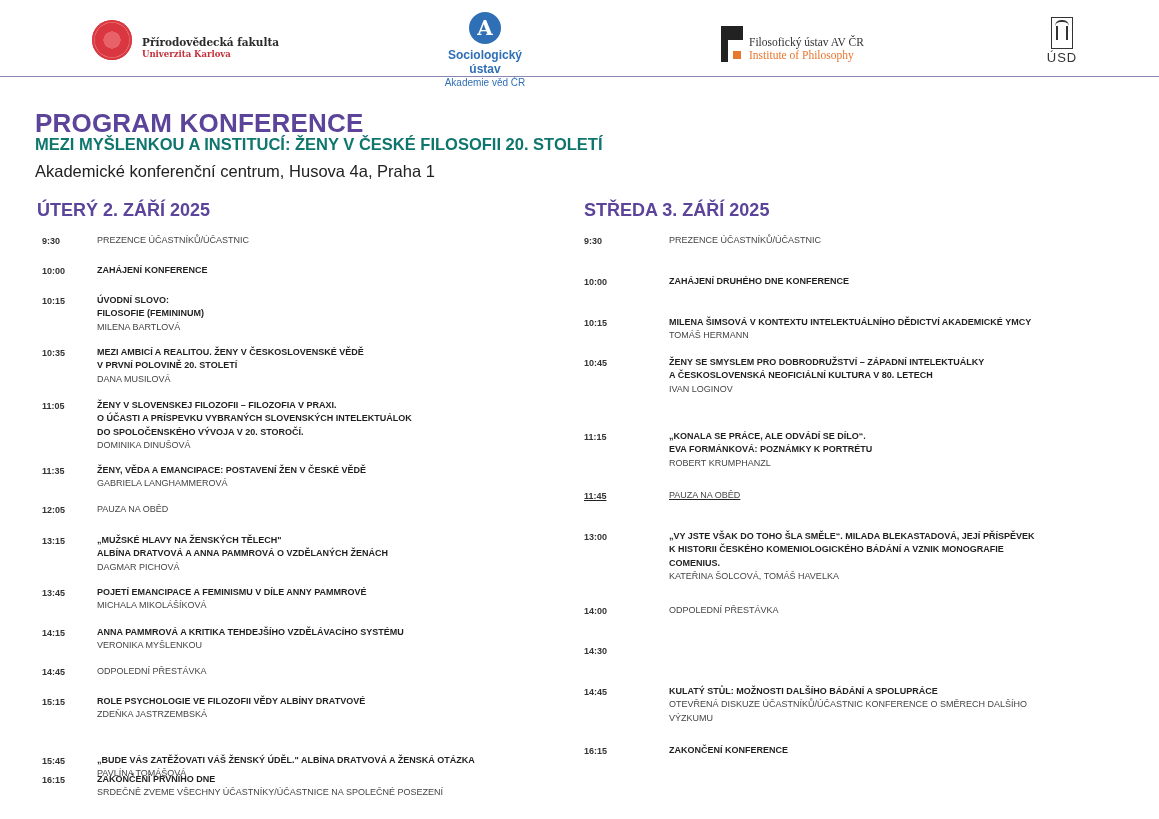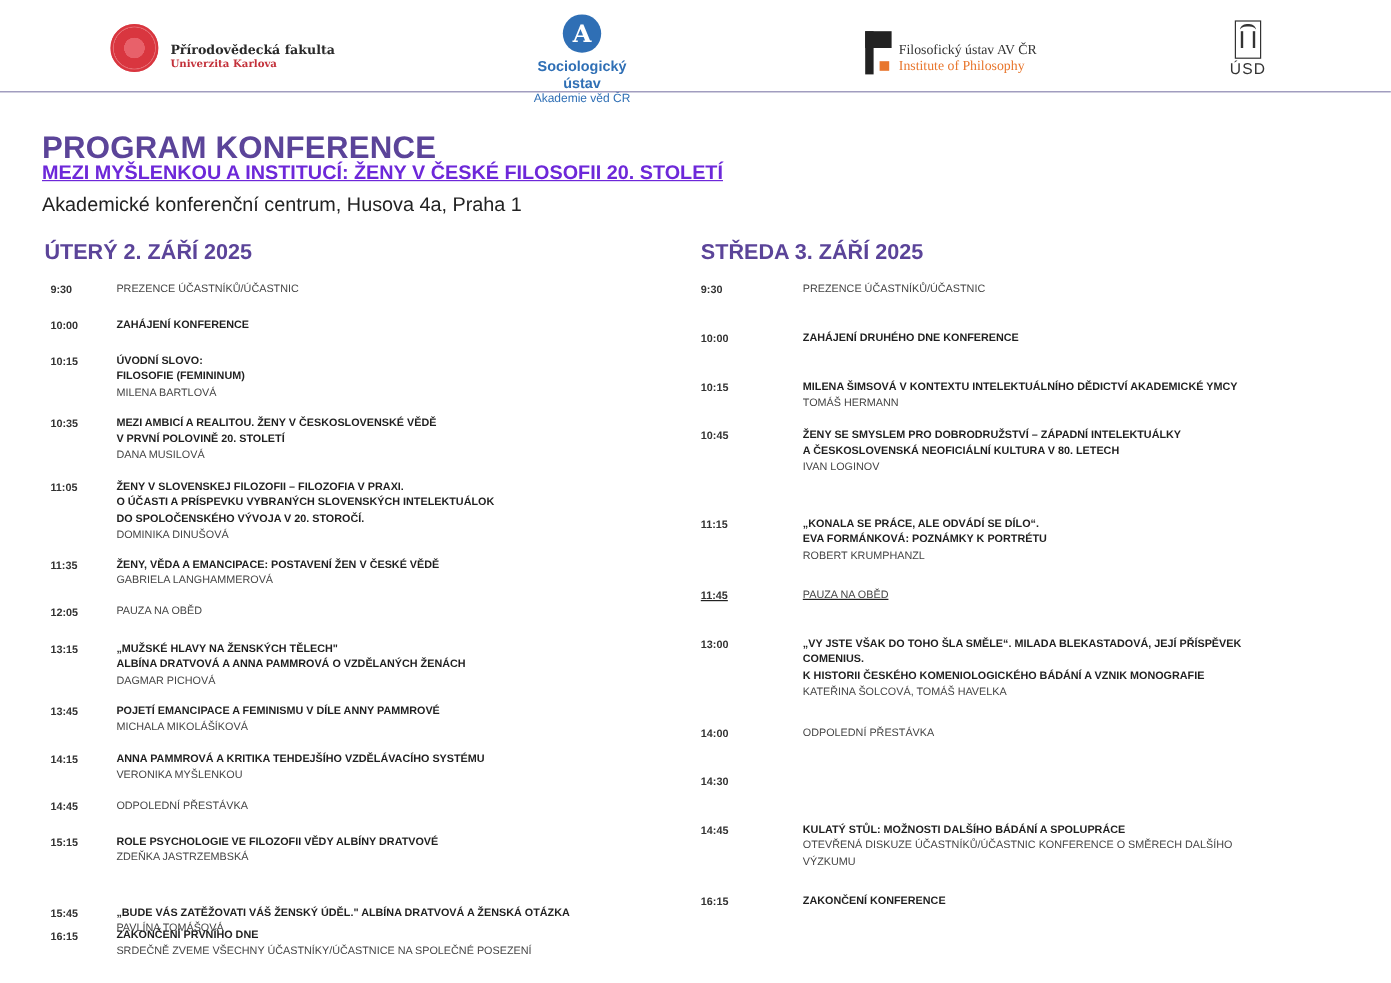--- a/index.html
+++ b/index.html
@@ -26,28 +26,28 @@
 
   .logo-flu { position: absolute; left: 721px; top: 26px; display: flex; }
   .logo-flu .mark { width: 22px; height: 36px; position: relative; }
   .logo-flu .mark .bar { position: absolute; left: 0; top: 0; width: 7px; height: 36px; background: #222; }
   .logo-flu .mark .top { position: absolute; left: 0; top: 0; width: 22px; height: 14px; background: #222; }
   .logo-flu .mark .sq { position: absolute; left: 12px; top: 25px; width: 8px; height: 8px; background: #e8762d; }
   .logo-flu .text { margin-left: 6px; padding-top: 10px; font-family: "Liberation Serif", serif; }
   .logo-flu .t1 { font-size: 11.5px; color: #333; line-height: 13px; }
   .logo-flu .t2 { font-size: 11.5px; color: #e8762d; line-height: 13px; }
 
-  .logo-usd { position: absolute; left: 1024px; top: 17px; width: 32px; text-align: center; }
+  .logo-usd { position: absolute; left: 1046px; top: 17px; width: 32px; text-align: center; }
   .logo-usd .bld { width: 22px; height: 32px; border: 1.5px solid #333; margin: 0 auto; position: relative; box-sizing: border-box; }
   .logo-usd .bld i { position: absolute; left: 4px; right: 4px; top: 8px; height: 14px; border-left: 2px solid #333; border-right: 2px solid #333; }
   .logo-usd .bld b { position: absolute; left: 3px; right: 3px; top: 2px; height: 4px; border-top: 2px solid #333; border-radius: 6px 6px 0 0; }
   .logo-usd .t { font-size: 13px; letter-spacing: 1px; color: #333; line-height: 14px; margin-top: 2px; }
 
   .title { position: absolute; left: 35px; top: 108px; font-size: 26px; font-weight: bold; color: #5b4499; letter-spacing: 0.2px; }
-  .subtitle { position: absolute; left: 35px; top: 135px; font-size: 16.5px; font-weight: bold; color: #6d28d9; text-decoration: underline; }
+  .subtitle { position: absolute; left: 35px; top: 135px; font-size: 16.5px; font-weight: bold; color: #0f766e; }
   .venue { position: absolute; left: 35px; top: 162px; font-size: 16.5px; color: #222; }
 
   .day-title { position: absolute; font-size: 18px; font-weight: bold; color: #5b4499; }
   .day-left { left: 37px; top: 200px; }
   .day-right { left: 584px; top: 200px; }
 
   .sched { position: absolute; }
   .sched-left { left: 42px; top: 0; }
   .sched-right { left: 584px; top: 0; }
   .item { position: absolute; left: 0; display: flex; width: 520px; }
@@ -244,22 +244,22 @@
     <div class="item" style="top: 489px; text-decoration: underline;">
       <div class="time">11:45</div>
       <div class="body">
         <div class="p">PAUZA NA OBĚD</div>
       </div>
     </div>
     <div class="item" style="top: 530px;">
       <div class="time">13:00</div>
       <div class="body">
         <div class="t">„VY JSTE VŠAK DO TOHO ŠLA SMĚLE“. MILADA BLEKASTADOVÁ, JEJÍ PŘÍSPĚVEK</div>
+        <div class="t">K HISTORII ČESKÉHO KOMENIOLOGICKÉHO BÁDÁNÍ A VZNIK MONOGRAFIE</div>
         <div class="t">COMENIUS.</div>
-        <div class="t">K HISTORII ČESKÉHO KOMENIOLOGICKÉHO BÁDÁNÍ A VZNIK MONOGRAFIE</div>
         <div class="n">KATEŘINA ŠOLCOVÁ, TOMÁŠ HAVELKA</div>
       </div>
     </div>
     <div class="item" style="top: 604px;">
       <div class="time">14:00</div>
       <div class="body">
         <div class="p">ODPOLEDNÍ PŘESTÁVKA</div>
       </div>
     </div>
     <div class="item" style="top: 644px;">

